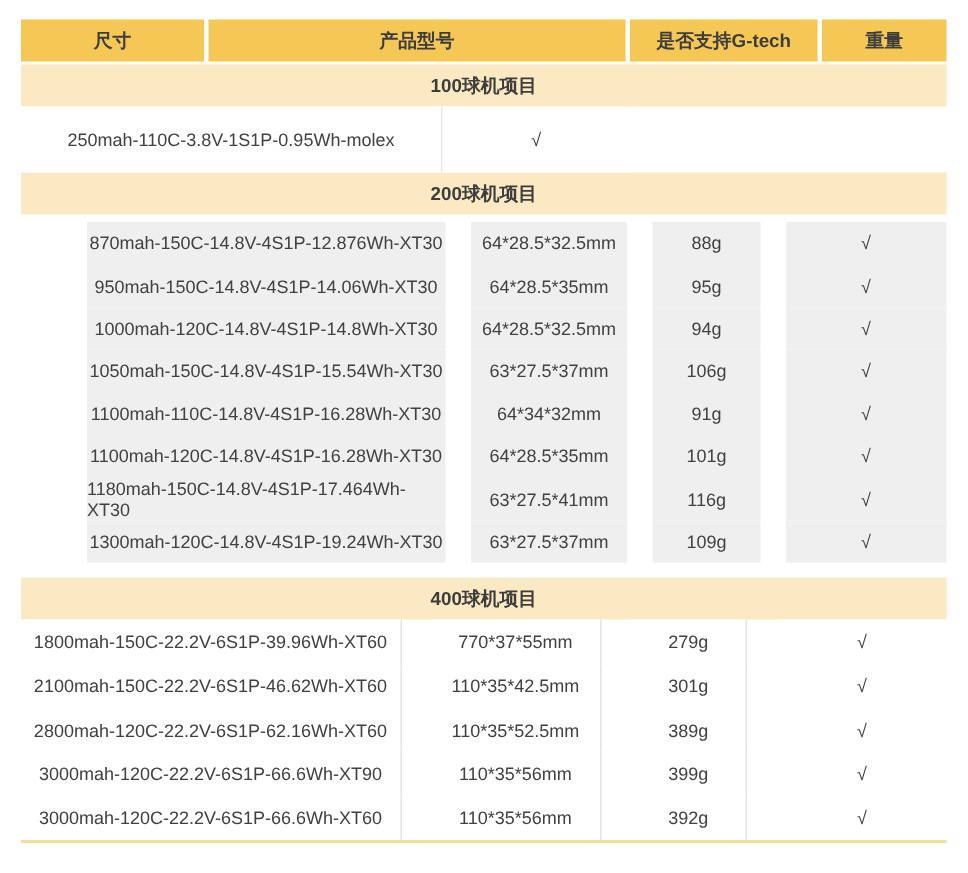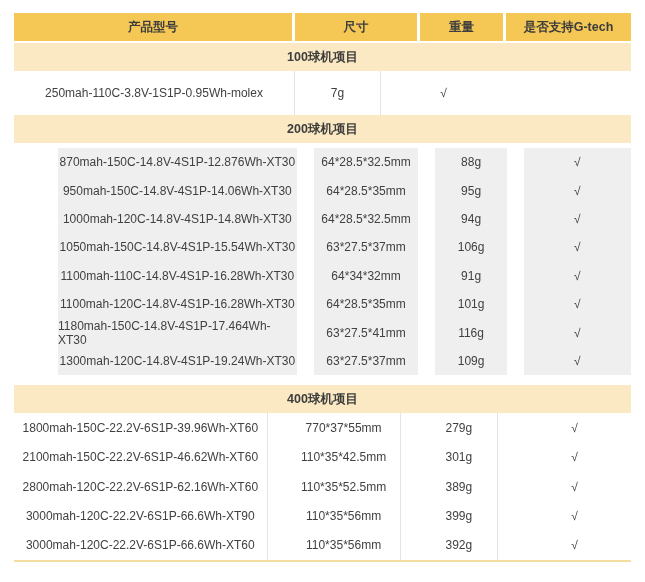--- a/index.html
+++ b/index.html
@@ -57,33 +57,32 @@
   .sec-2 .row{height:29.4px;gap:20px;}
 
   .bottom-line{height:2px;background:var(--bottom-line,#F2DFA0);margin-top:0px;}
 </style>
 </head>
 <body>
 
 <div class="spec-table">
 
   <div class="header-row">
+    <div class="header-cell hc1">尺寸</div>
     <div class="header-cell hc0">产品型号</div>
-    <div class="header-cell hc1">尺寸</div>
+    <div class="header-cell hc3">是否支持G-tech</div>
     <div class="header-cell hc2">重量</div>
-    <div class="header-cell hc3">是否支持G-tech</div>
   </div>
 
   <div id="table-sections">
       <div class="section sec-0">
         <div class="section-header">100球机项目</div>
         <div class="rows white">
           <div class="row">
             <div class="cell c0">250mah-110C-3.8V-1S1P-0.95Wh-molex</div>
-            <div class="cell c2">7g</div>
             <div class="cell c3">√</div>
           </div>
         </div>
       </div>
       <div class="section sec-1">
         <div class="section-header">200球机项目</div>
         <div class="rows gray">
           <div class="row">
             <div class="cell c0">870mah-150C-14.8V-4S1P-12.876Wh-XT30</div>
             <div class="cell c1">64*28.5*32.5mm</div>

